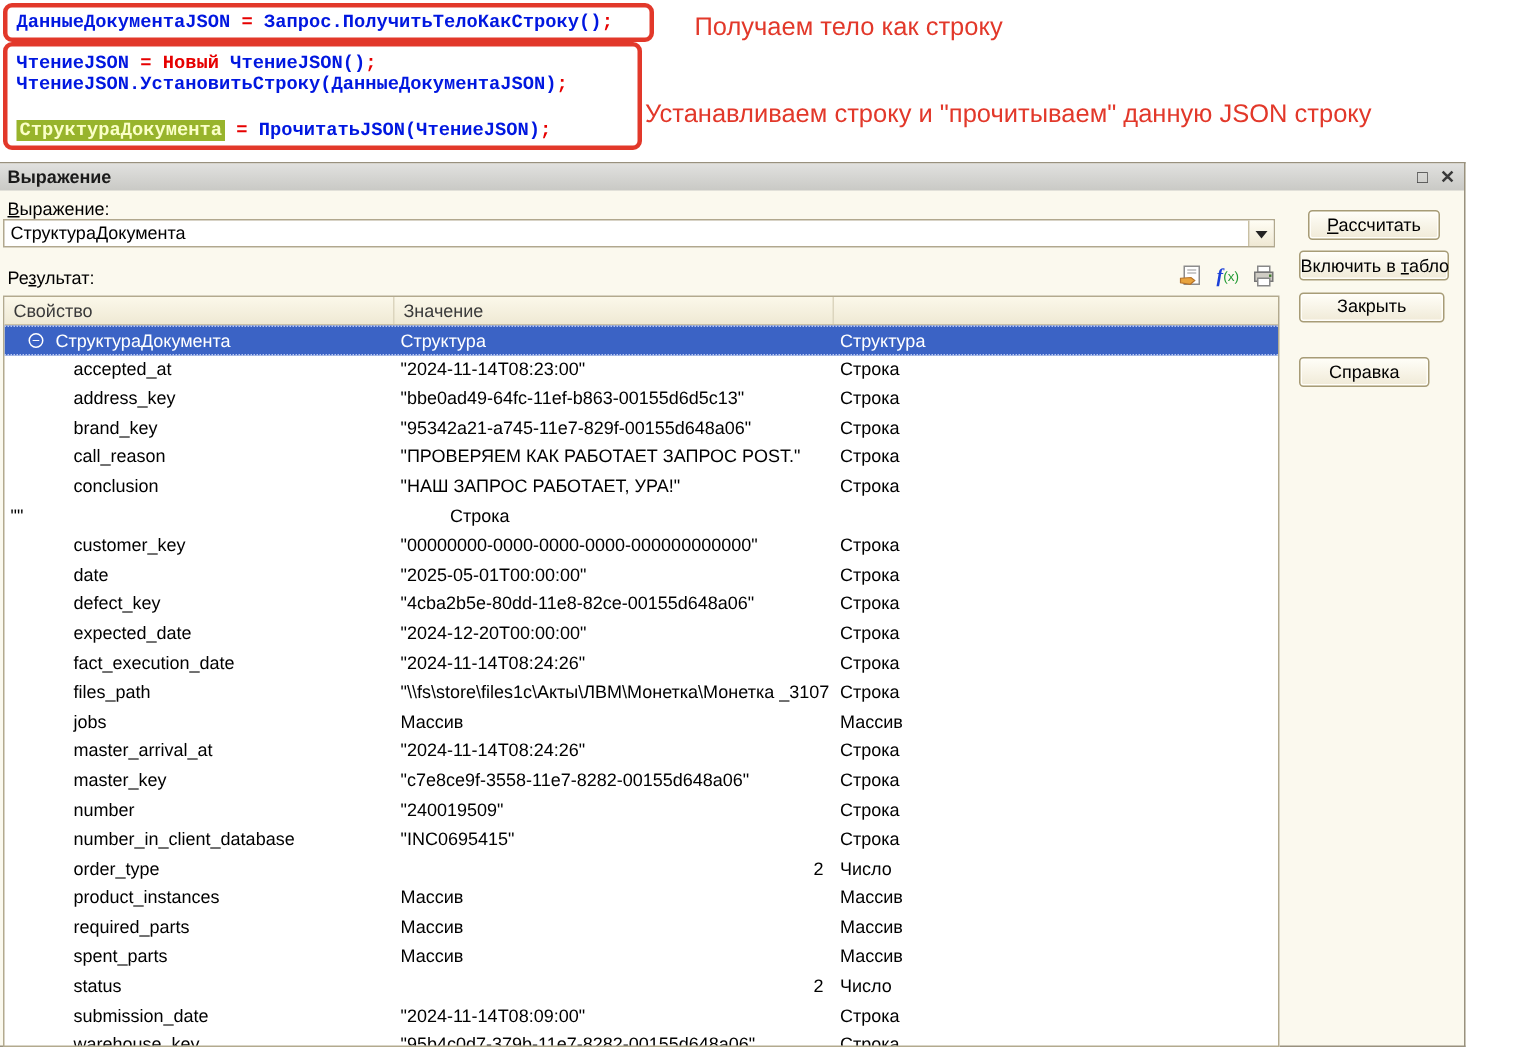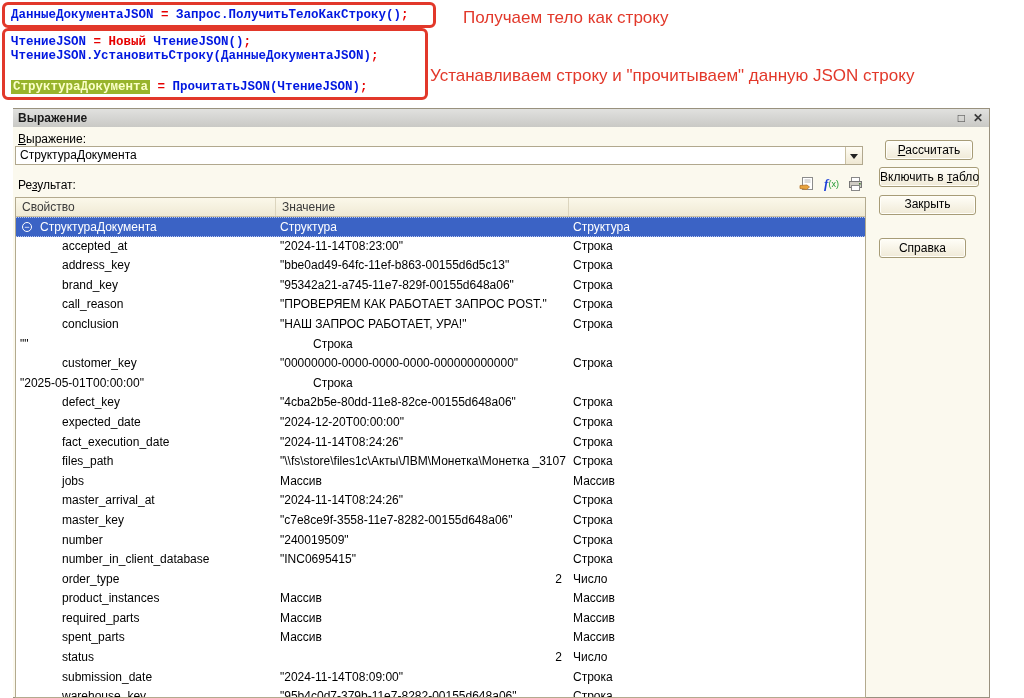--- a/index.html
+++ b/index.html
@@ -20,21 +20,21 @@
   .tok-op { color:#E60000; }
   .tok-kw { color:#E60000; }
   .tok-hl { background:#98B42C; color:#FBFFC8; padding:0 2px; }
 
   .note { position:absolute; color:#E2382A; font-size:17px; white-space:nowrap; }
   .note1 { left:463px; top:8px; }
   .note2 { left:430px; top:66px; }
 
   
   .dialog { position:absolute; left:0; top:108px; width:977px; height:590px;
-            background:#FBF9EE; border:1px solid #99917E; border-left:none;margin-left:13px; }
+            background:#FBF9EE; border:1px solid #99917E; border-left:none; }
   .titlebar { height:18px; background:linear-gradient(#E1E1DF,#C9C9C5);
               display:flex; align-items:center; padding:0 6px 0 5px;
               font-size:12px; font-weight:bold; color:#1A1A1A; }
   .titlebar-title { flex:1; }
   .win-btn { margin-left:8px; font-size:12px; font-weight:bold; color:#3A3A3A; cursor:default; }
 
   .lbl { position:absolute; font-size:12px; color:#000; white-space:nowrap; }
   .lbl-expr { left:5px; top:23px; }
   .lbl-result { left:5px; top:69px; }
   u { text-decoration:underline; }
@@ -67,21 +67,21 @@
            border-bottom:1px solid #C9C0A4; font-size:12px; color:#3A3A3A; }
   .th { line-height:18px; padding-left:6px; border-right:1px solid #DCD5BE; overflow:hidden; white-space:nowrap; }
   .th-prop { width:260px; }
   .th-val  { width:293px; }
   .th-type { flex:1; border-right:none; }
 
   .trow { display:flex; height:19.6px; line-height:19.6px; font-size:12px; color:#000; }
   .trow.selected { background:#3B63C5; color:#FFFFFF;
                    border-top:1px dotted #B9C8F2; border-bottom:1px dotted #B9C8F2; }
   .cell { overflow:hidden; white-space:nowrap; }
-  .c-prop { width:260px; padding-left:6px; }
+  .c-prop { width:260px; padding-left:16px; }
   .c-prop.child { padding-left:46px; }
   .c-val { width:293px; padding-left:4px; }
   .c-val.num { text-align:right; padding-right:7px; }
   .c-type { flex:1; padding-left:4px; }
   .expander { display:inline-block; width:10px; height:10px; border:1px solid #FFFFFF; border-radius:50%;
               font-size:9px; line-height:8px; text-align:center; color:#FFFFFF;
               margin-right:8px; vertical-align:1px; }
 </style>
 </head>
 <body>
@@ -183,20 +183,21 @@
         <div class="trow">
           <div class="cell c-val">""</div>
           <div class="cell c-type">Строка</div>
         </div>
         <div class="trow">
           <div class="cell c-prop child">customer_key</div>
           <div class="cell c-val">"00000000-0000-0000-0000-000000000000"</div>
           <div class="cell c-type">Строка</div>
         </div>
         <div class="trow">
+          <div class="cell c-prop child">date</div>
           <div class="cell c-val">"2025-05-01T00:00:00"</div>
           <div class="cell c-type">Строка</div>
         </div>
         <div class="trow">
           <div class="cell c-prop child">defect_key</div>
           <div class="cell c-val">"4cba2b5e-80dd-11e8-82ce-00155d648a06"</div>
           <div class="cell c-type">Строка</div>
         </div>
         <div class="trow">
           <div class="cell c-prop child">expected_date</div>

